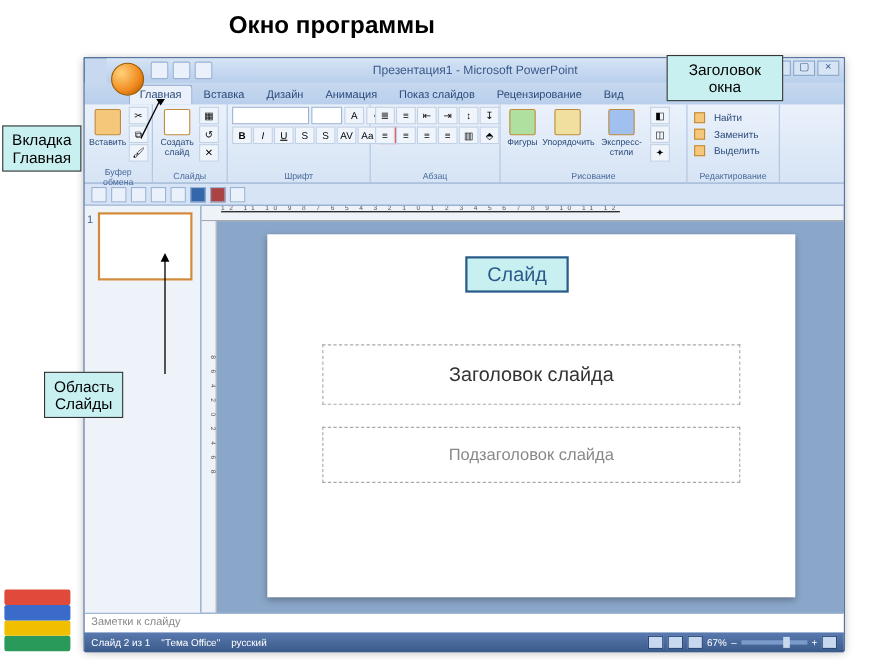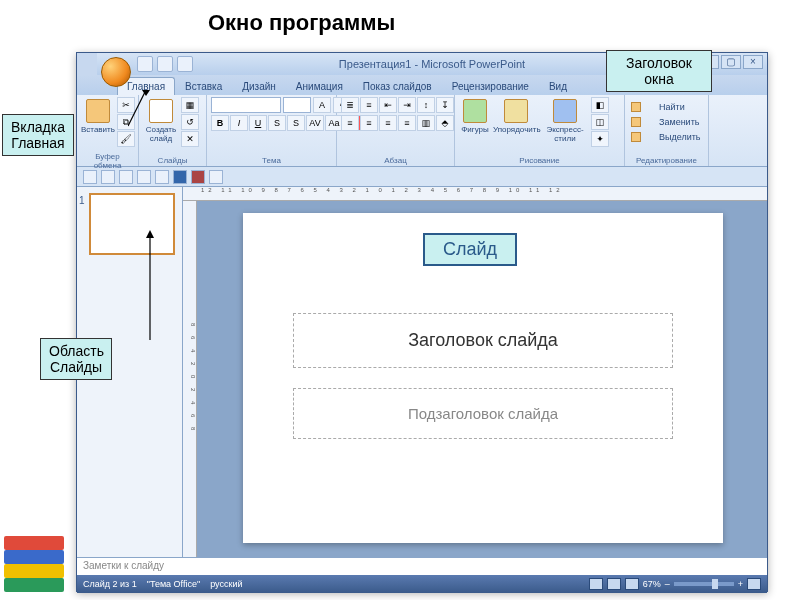--- a/index.html
+++ b/index.html
@@ -31,34 +31,34 @@
   .ribbon { height: 72px; background: linear-gradient(#eaf1fb,#d6e4f5); border-bottom: 1px solid #8aa6c9; display: flex; }
   .group { border-right: 1px solid #b0c4de; padding: 2px 4px 1px; display: flex; flex-direction: column; justify-content: space-between; }
   .group-body { display: flex; gap: 2px; align-items: flex-start; flex: 1; }
   .group-label { font-size: 8px; text-align: center; color: #4a6a9a; padding-top: 1px; }
   .big-btn { width: 36px; height: 54px; text-align: center; font-size: 8px; color: #2a4a7a; cursor: pointer; padding-top: 2px; }
   .big-btn .icn { width: 24px; height: 24px; margin: 0 auto 2px; background: #f5c77a; border: 1px solid #c08a3a; border-radius: 2px; }
   .mini-row { display: flex; gap: 1px; }
   .mini-btn { width: 18px; height: 16px; background: #f0f5fc; border: 1px solid #c0d0e5; font-size: 9px; text-align: center; line-height: 14px; cursor: pointer; }
   .stack { display: flex; flex-direction: column; gap: 1px; }
   .font-box { width: 70px; height: 16px; background: #fff; border: 1px solid #9ab3d5; font-size: 9px; padding: 1px 2px; }
-  .edit-link { font-size: 9px; color: #2a4a7a; display: flex; align-items: center; gap: 18px; cursor: pointer; padding: 1px 2px; }
+  .edit-link { font-size: 9px; color: #2a4a7a; display: flex; align-items: center; gap: 8px; cursor: pointer; padding: 1px 2px; }
   .edit-link .ic { width: 10px; height: 10px; background: #f5c77a; border: 1px solid #c08a3a; }
 
   
   .quickbar { height: 20px; background: #d6e4f5; border-bottom: 1px solid #8aa6c9; display: flex; align-items: center; padding: 0 6px; gap: 4px; }
   .qb-btn { width: 14px; height: 14px; background: #eaf1fb; border: 1px solid #9ab3d5; }
 
   
   .work { display: flex; height: 370px; background: #8aa6c9; }
   .thumbs { width: 106px; background: #eef3fa; border-right: 1px solid #8aa6c9; padding: 6px; }
   .thumb { width: 86px; height: 62px; background: #fff; border: 2px solid #d08a3a; margin-left: 6px; position: relative; }
   .thumb-num { position: absolute; left: -12px; top: 0; font-size: 10px; color: #3a5a8a; }
   
-  .canvas-area { flex: 1; position: relative; background: #8aa6c9; overflow: hidden; }
+  .canvas-area { flex: 1; position: relative; background: #8aa6c9; overflow: hidden; text-decoration: underline; }
   .ruler-h { height: 14px; background: #eef3fa; border-bottom: 1px solid #aaa; font-size: 6px; color: #555; overflow: hidden; white-space: nowrap; padding-left: 18px; letter-spacing: 4px; }
   .ruler-v { position: absolute; left: 0; top: 14px; width: 14px; bottom: 0; background: #eef3fa; border-right: 1px solid #aaa; font-size: 6px; color: #555; writing-mode: vertical-rl; text-align: center; letter-spacing: 4px; }
   .slide-wrap { position: absolute; left: 26px; top: 26px; right: 10px; bottom: 10px; display: flex; align-items: flex-start; justify-content: center; }
   .slide { width: 480px; height: 330px; background: #fff; box-shadow: 0 2px 6px rgba(0,0,0,.3); padding: 40px 40px; display: flex; flex-direction: column; align-items: center; gap: 20px; position: relative; }
   .placeholder { border: 1px dashed #aaa; width: 380px; text-align: center; padding: 16px; }
   .ph-title { font-size: 18px; color: #333; }
   .ph-sub { font-size: 15px; color: #888; }
   
   .notes { height: 18px; background: #fff; border-top: 1px solid #8aa6c9; font-size: 10px; color: #888; padding: 2px 6px; }
   
@@ -176,21 +176,21 @@
           <div class="mini-btn"><b>B</b></div>
           <div class="mini-btn"><i>I</i></div>
           <div class="mini-btn"><u>U</u></div>
           <div class="mini-btn">S</div>
           <div class="mini-btn">S</div>
           <div class="mini-btn">AV</div>
           <div class="mini-btn">Aa</div>
           <div class="mini-btn" style="background:#f55;">A</div>
         </div>
       </div>
-      <div class="group-label">Тема</div>
+      <div class="group-label">Шрифт</div>
     </div>
 
     <div class="group" style="width:118px;">
       <div class="group-body stack" style="gap:2px;">
         <div class="mini-row">
           <div class="mini-btn">≣</div>
           <div class="mini-btn">≡</div>
           <div class="mini-btn">⇤</div>
           <div class="mini-btn">⇥</div>
           <div class="mini-btn">↕</div>

